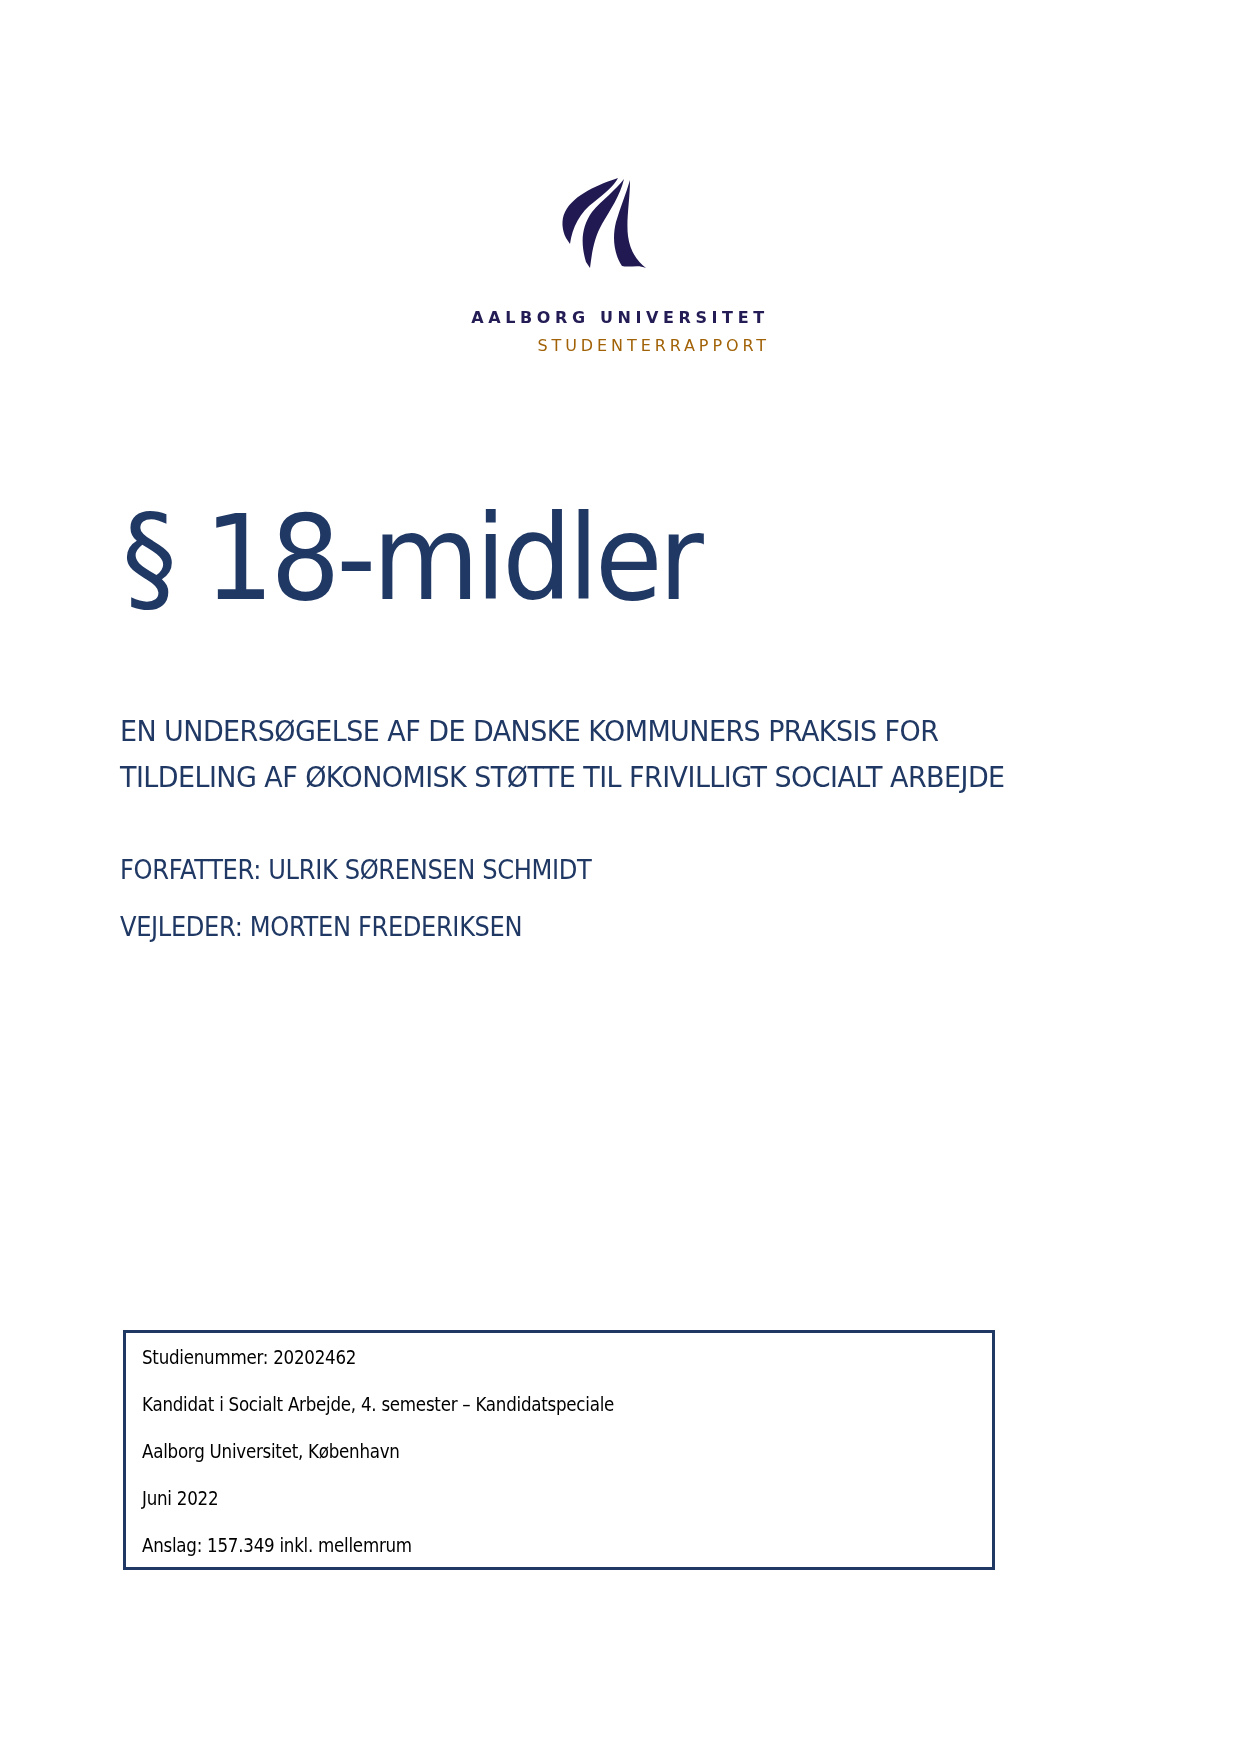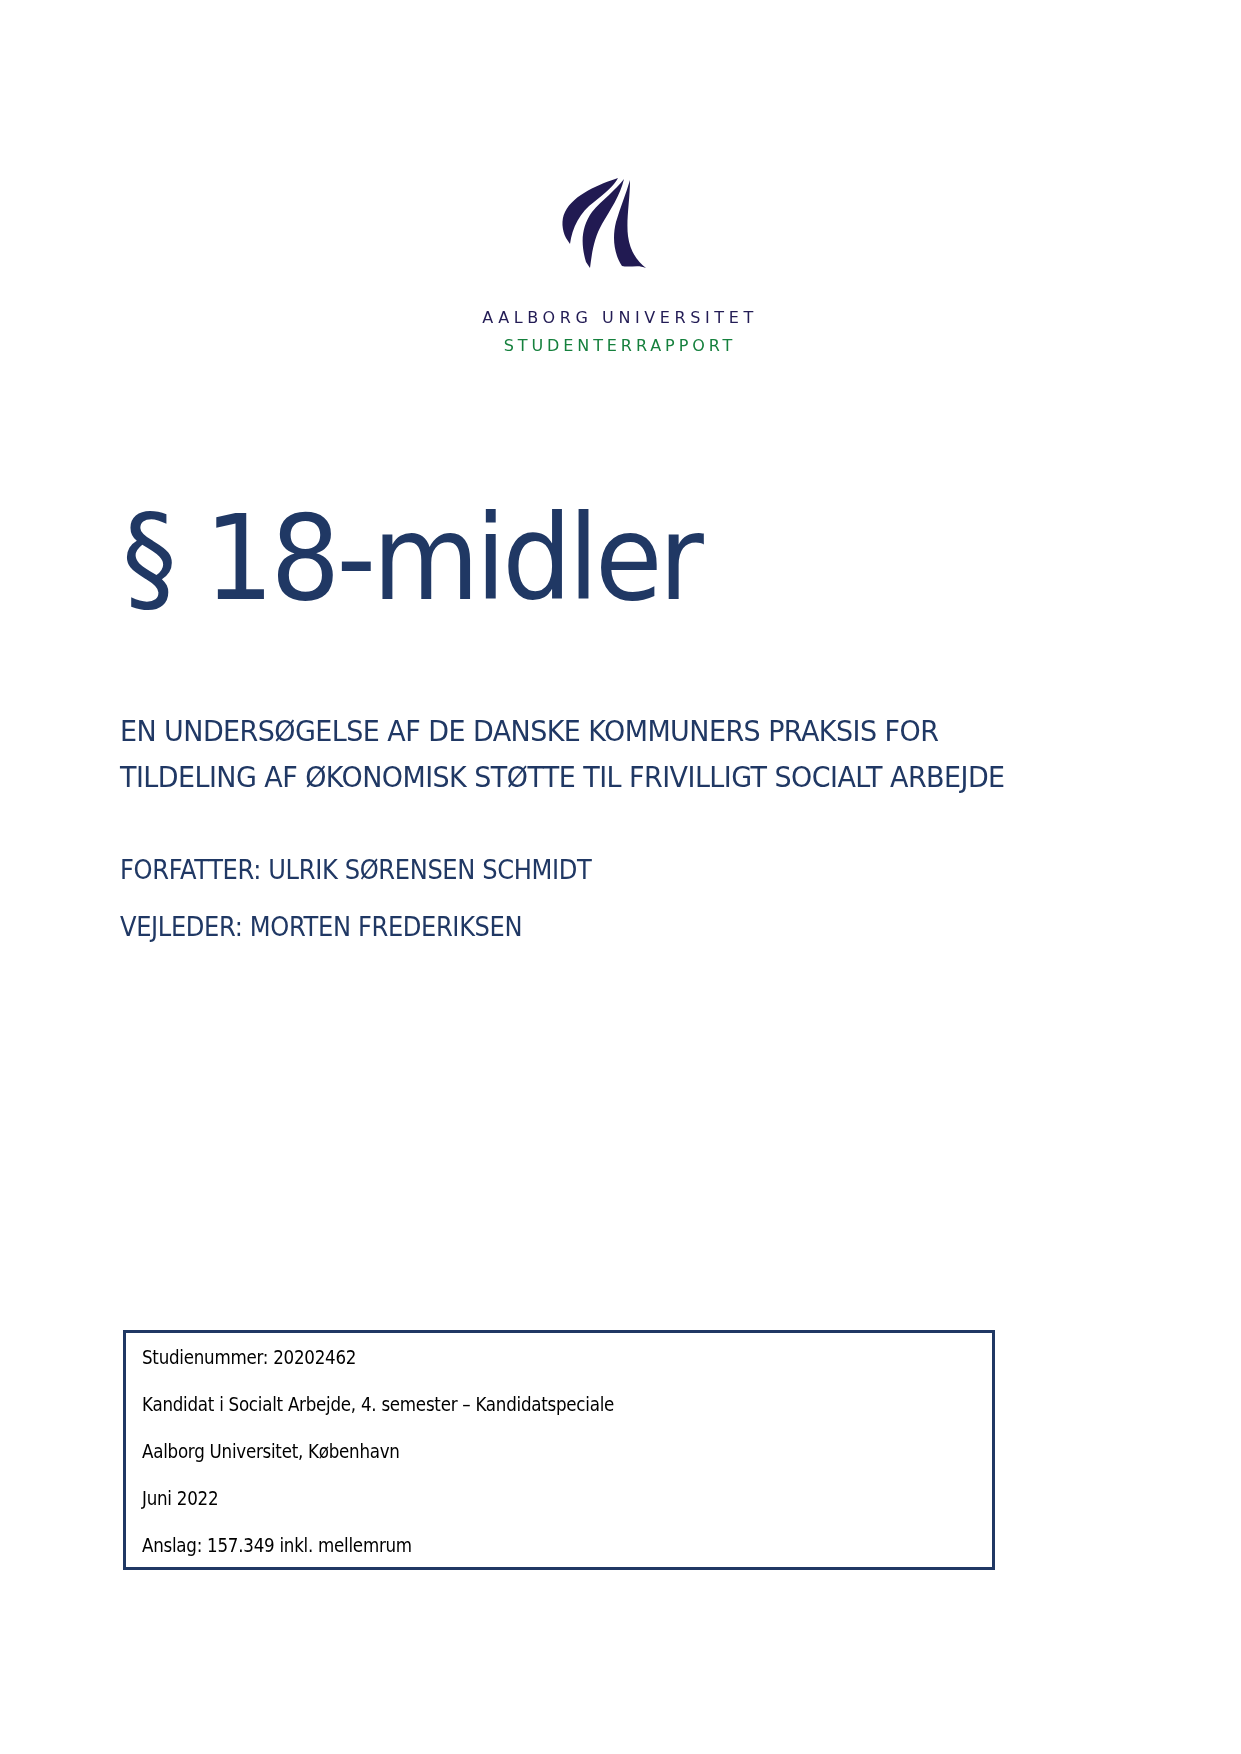--- a/index.html
+++ b/index.html
@@ -3,27 +3,27 @@
 <meta charset="utf-8">
 <style>
   html, body { margin: 0; padding: 0; }
   body {
     width: 1241px; height: 1754px; background: #ffffff; position: relative; overflow: hidden;
     font-family: "Liberation Sans", "DejaVu Sans", sans-serif;
   }
   .logo-mark { position: absolute; left: 560px; top: 176px; width: 100px; height: 94px; }
   .logo-name {
     position: absolute; left: 470px; top: 308px; width: 300px; text-align: center;
-    font-family: "DejaVu Sans", sans-serif; font-weight: normal; font-size: 16px;
+    font-family: "DejaVu Sans", sans-serif; font-weight: bold; font-size: 16px;
     letter-spacing: 4.6px; color: #231c55; line-height: 20px; white-space: nowrap;
   }
   .logo-sub {
-    position: absolute; left: 470px; top: 336px; width: 300px; text-align: center;
+    position: absolute; left: 470px; top: 336px; width: 300px; text-align: right;
     font-family: "DejaVu Sans", sans-serif; font-size: 16px; letter-spacing: 3.9px;
-    color: #15803d; line-height: 20px; white-space: nowrap;
+    color: #a16207; line-height: 20px; white-space: nowrap;
   }
   .title {
     position: absolute; left: 122px; top: 488px; font-family: "DejaVu Sans", sans-serif;
     font-size: 118px; color: #203864; line-height: 140px; white-space: nowrap; letter-spacing: -4px;
     transform: scaleX(0.93); transform-origin: left center;
   }
   .subtitle {
     position: absolute; left: 120px; top: 708px; width: 980px;
     font-family: "DejaVu Sans", sans-serif; font-size: 29px; color: #203864; line-height: 46px;
     letter-spacing: -0.6px; transform: scaleX(0.93); transform-origin: left top;

